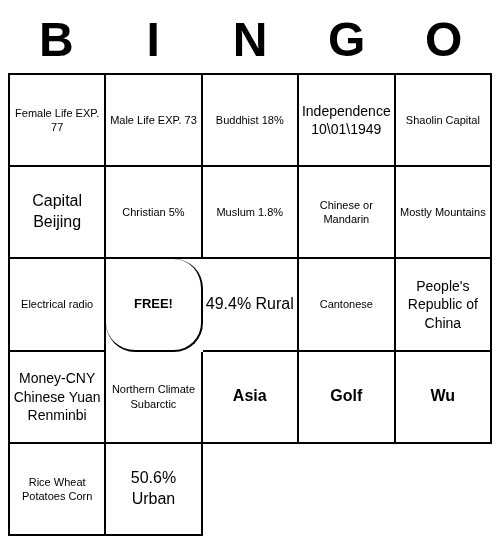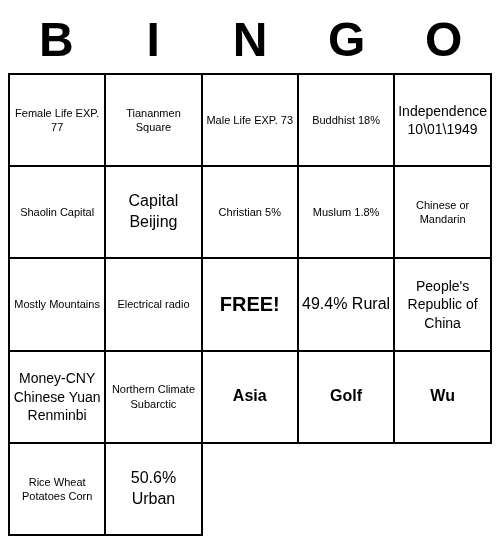--- a/index.html
+++ b/index.html
@@ -41,22 +41,23 @@
       display: flex;
       align-items: center;
       justify-content: center;
       text-align: center;
       padding: 4px 3px;
       font-size: 11px;
       line-height: 1.3;
       min-height: 85px;
     }
     .bingo-cell.free {
-      font-size: 20px;
+      font-size: 13px;
       font-weight: bold;
+      border-radius: 29px;
     }
     .bingo-cell.large-text {
       font-size: 16px;
       font-weight: bold;
     }
     .bingo-cell.medium-text {
       font-size: 16px;
       font-weight: normal;
     }
     .bingo-cell.small-text {
@@ -69,33 +70,33 @@
 <div class="bingo-header">
   <span class="bingo-letter">B</span>
   <span class="bingo-letter">I</span>
   <span class="bingo-letter">N</span>
   <span class="bingo-letter">G</span>
   <span class="bingo-letter">O</span>
 </div>
 
 <div class="bingo-grid">
 <div class="bingo-cell">Female Life EXP. 77</div>
-    <div class="bingo-cell">Tiananmen Square</div>
     <div class="bingo-cell">Male Life EXP. 73</div>
     <div class="bingo-cell">Buddhist 18%</div>
     <div class="bingo-cell small-text">Independence 10\01\1949</div>
     <div class="bingo-cell">Shaolin Capital</div>
     <div class="bingo-cell medium-text">Capital Beijing</div>
     <div class="bingo-cell">Christian 5%</div>
     <div class="bingo-cell">Muslum 1.8%</div>
     <div class="bingo-cell">Chinese or Mandarin</div>
     <div class="bingo-cell">Mostly Mountains</div>
     <div class="bingo-cell">Electrical radio</div>
     <div class="bingo-cell free">FREE!</div>
     <div class="bingo-cell medium-text">49.4% Rural</div>
+    <div class="bingo-cell">Cantonese</div>
     <div class="bingo-cell small-text">People's Republic of China</div>
     <div class="bingo-cell small-text">Money-CNY Chinese Yuan Renminbi</div>
     <div class="bingo-cell">Northern Climate Subarctic</div>
     <div class="bingo-cell large-text">Asia</div>
     <div class="bingo-cell large-text">Golf</div>
     <div class="bingo-cell large-text">Wu</div>
     <div class="bingo-cell">Rice Wheat Potatoes Corn</div>
     <div class="bingo-cell medium-text">50.6% Urban</div>
   </div>
 

